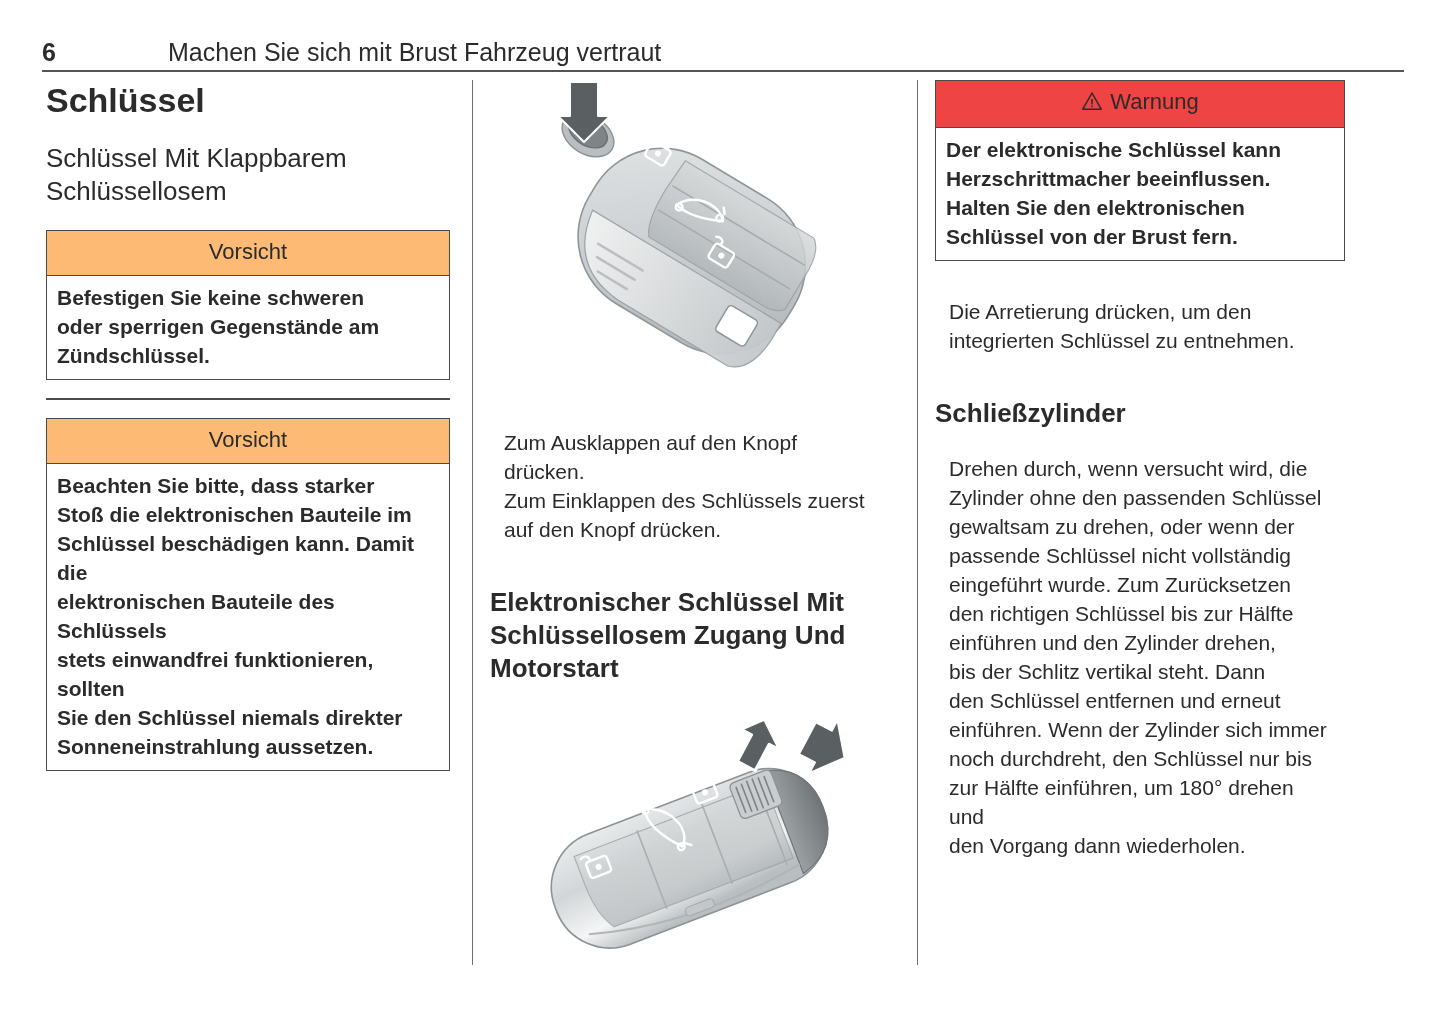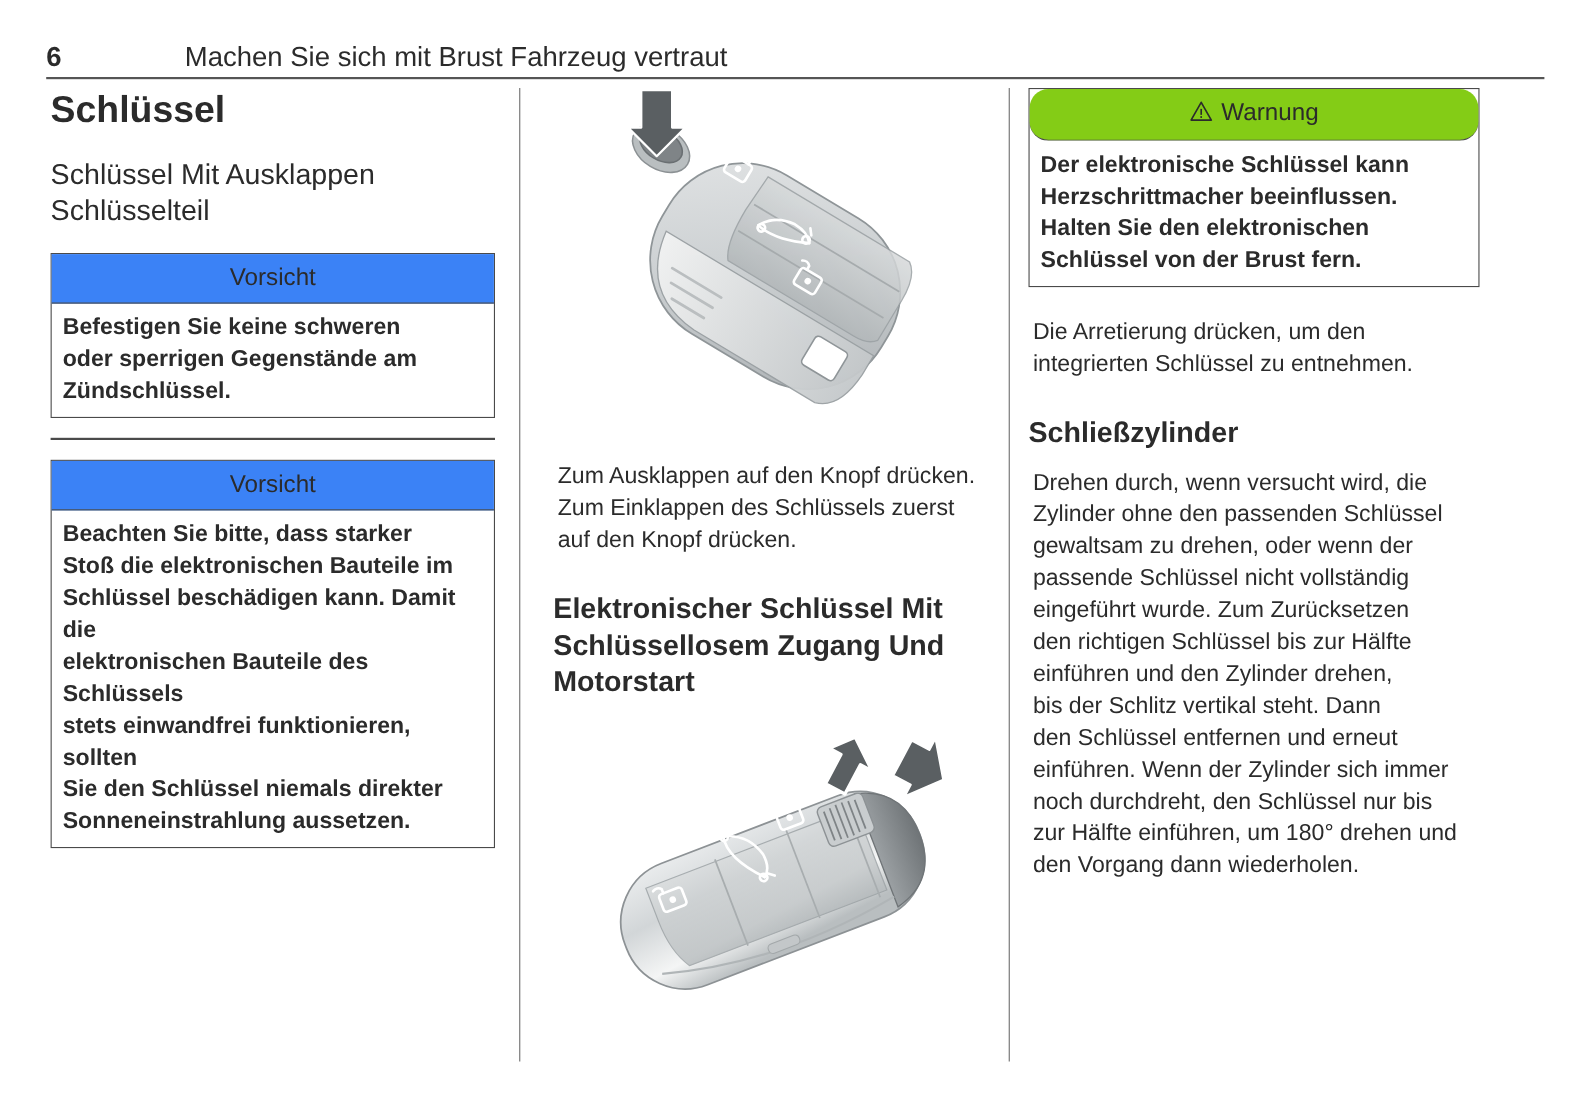--- a/index.html
+++ b/index.html
@@ -62,21 +62,21 @@
   .col-divider.left  { left: 472px; }
   .col-divider.right { left: 917px; }
 
   
   .column {
     position: absolute;
     top: 80px;
     width: 404px;
   }
   .col-1 { left: 46px;  }
-  .col-2 { left: 503px; }
+  .col-2 { left: 490px; }
   .col-3 { left: 935px; width: 410px; }
 
   
   h1.sec-title {
     margin: 0;
     padding: 0;
     font-size: 34px;
     font-weight: bold;
     line-height: 40px;
     color: #2b2b2b;
@@ -103,47 +103,46 @@
     border: 1.5px solid #4a4a4a;
     box-sizing: border-box;
     background: #ffffff;
   }
   .notice-head {
     text-align: center;
     font-size: 22px;
     line-height: 28px;
     padding: 7px 6px 9px 6px;
     border-bottom: 1.5px solid #4a4a4a;
-    background: #3b82f6;
+    background: #fdba74;
     color: #2b2b2b;
   }
   .notice-head.shaded {
-    background: #84cc16;
-    border-radius: 17px;
+    background: #ef4444;
   }
   .notice-head .tri {
     display: inline-block;
     vertical-align: -2px;
     margin-right: 7px;
   }
   .notice-body {
     font-size: 21px;
     line-height: 29px;
     padding: 7px 10px 9px 10px;
     color: #2b2b2b;
     font-weight: bold;
   }
   .notice-body p {
     margin: 0;
     white-space: pre-line;
   }
 
   
   p.body-text {
-    margin: 4px;
+    margin: 14px;
     font-size: 21px;
     line-height: 29px;
     color: #2b2b2b;
     white-space: pre-line;
   }
 
   
   .figure {
     position: relative;
     width: 100%;
@@ -161,21 +160,21 @@
 
 <div class="col-divider left"></div>
 <div class="col-divider right"></div>
 
 <div class="column col-1">
 
   <h1 class="sec-title">Schlüssel</h1>
 
   <div class="spacer-22"></div>
 
-  <h2 class="sub-title">Schlüssel Mit Ausklappen Schlüsselteil</h2>
+  <h2 class="sub-title">Schlüssel Mit Klappbarem Schlüssellosem</h2>
 
   <div class="spacer-22"></div>
 
   <div class="notice">
     <div class="notice-head">Vorsicht</div>
     <div class="notice-body">
       <p>Befestigen Sie keine schweren
 oder sperrigen Gegenstände am
 Zündschlüssel.</p>
     </div>

